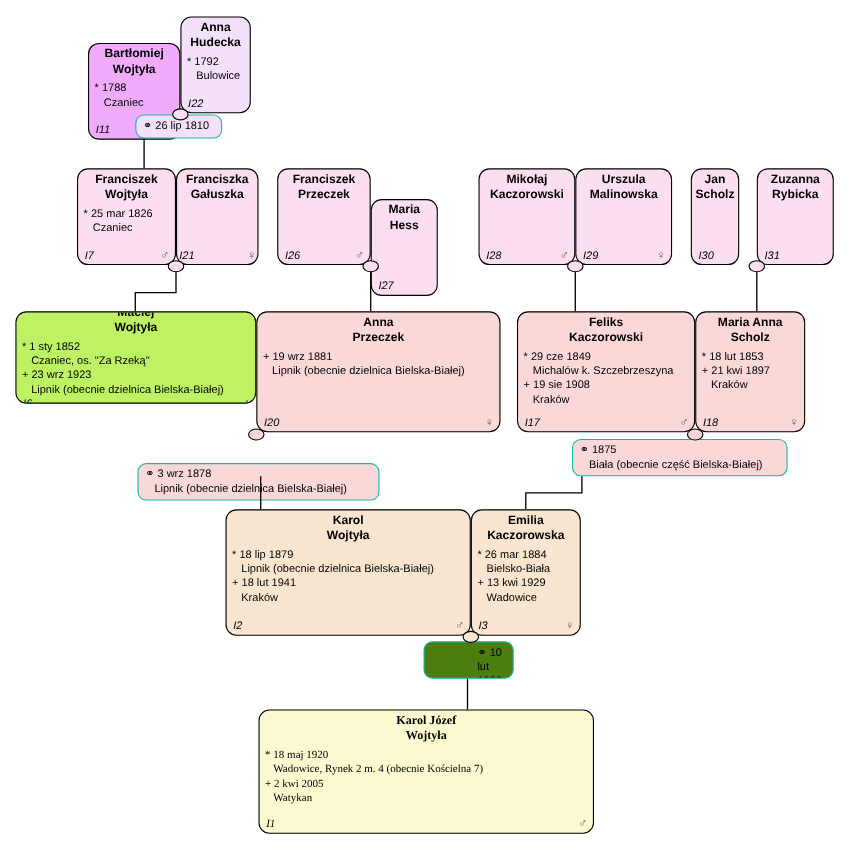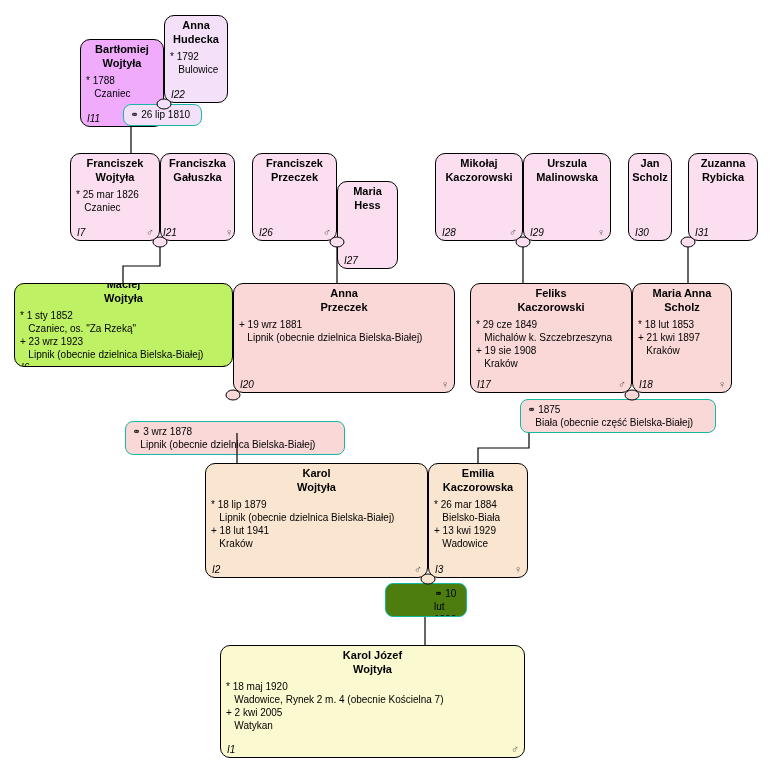--- a/index.html
+++ b/index.html
@@ -203,21 +203,21 @@
     <div class="pfoot">
       <span class="pid">I3</span>
       <span class="psex">♀</span>
     </div>
   </div>
   <div class="mbox" style="left: 385px; top: 583px; width: 82px; height: 34px; background: #4d7c0f; padding-left: 42px;">
     <div class="mtext">⚭ 10 lut 1906
    Wadowice</div>
   </div>
 
-  <div class="pbox" style="left: 220px; top: 645px; width: 305px; height: 113px; background: rgb(251, 249, 208);">
+  <div class="pbox" style="left: 235px; top: 645px; width: 305px; height: 113px; background: rgb(251, 249, 208); font-family: Liberation Serif, serif;">
     <div class="pname">Karol Józef
 Wojtyła</div>
     <div class="pdet">* 18 maj 1920
    Wadowice, Rynek 2 m. 4 (obecnie Kościelna 7)
 + 2 kwi 2005
    Watykan</div>
     <div class="pfoot">
       <span class="pid">I1</span>
       <span class="psex">♂</span>
     </div>

